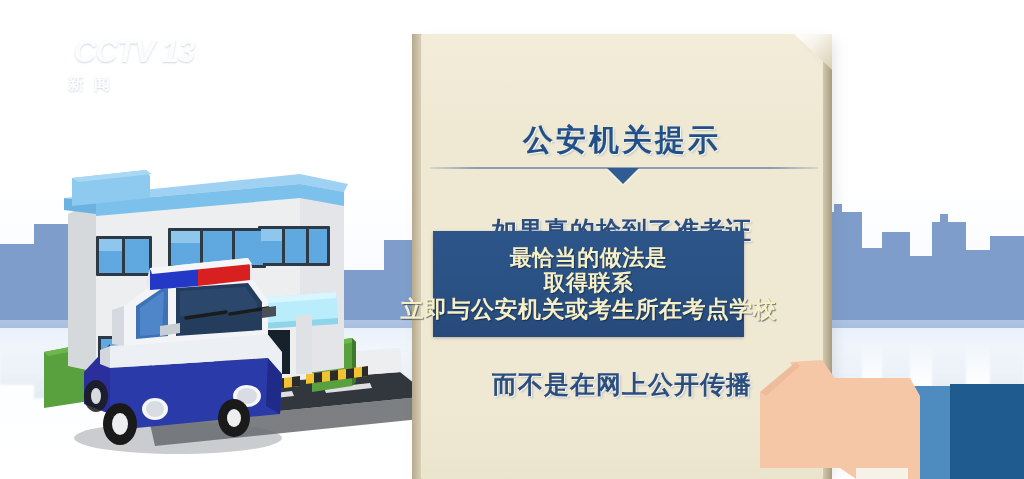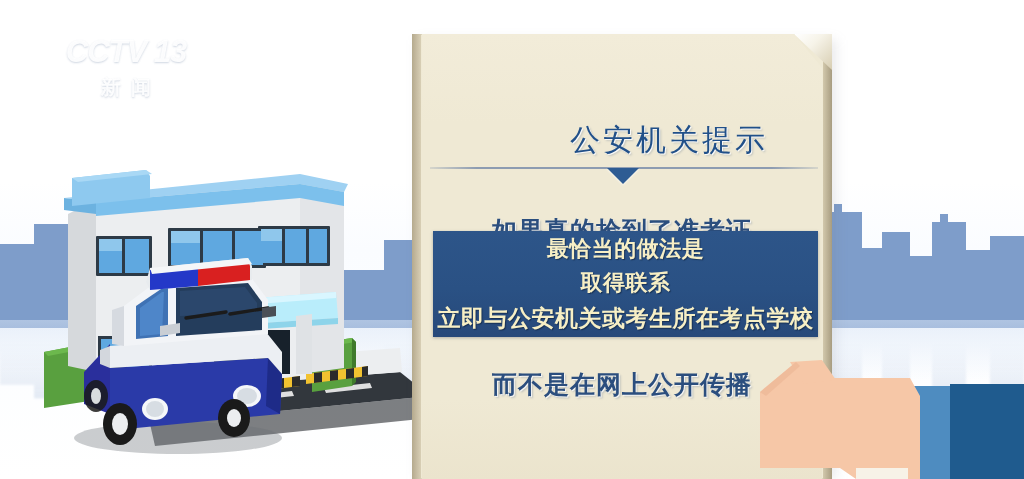--- a/index.html
+++ b/index.html
@@ -130,25 +130,24 @@
     width: 400px;
     height: 445px;
   }
   .headline {
     position: absolute;
     left: 0;
     top: 86px;
     width: 400px;
     text-align: center;
     font-size: 30px;
-    font-weight: normal;
+    font-weight: bold;
     letter-spacing: 3px;
     color: #215089;
     text-shadow: 1px 1px 0 rgba(255,255,255,.85), 2px 2px 2px rgba(90,110,140,.28);
-    padding-left: 47px;
   }
   .rule {
     position: absolute;
     left: 8px;
     top: 133px;
     width: 388px;
     height: 2px;
     background: linear-gradient(90deg, rgba(140,155,175,.25) 0%, #8d9cb1 12%, #8d9cb1 88%, rgba(140,155,175,.25) 100%);
   }
   .rule-arrow {
@@ -171,29 +170,29 @@
     font-size: 25px;
     font-weight: bold;
     letter-spacing: 1px;
     color: #2b4e7e;
     text-shadow: 1px 1px 0 rgba(255,255,255,.8), 2px 2px 2px rgba(90,110,140,.3);
   }
   .highlight-box {
     position: absolute;
     left: 11px;
     top: 197px;
-    width: 385px;
+    width: 311px;
     height: 106px;
     background: linear-gradient(180deg, #2d5589 0%, #2a5184 55%, #27497a 100%);
     box-shadow: 0 1px 3px rgba(60,70,90,.35);
     display: flex;
     flex-direction: column;
     align-items: center;
     justify-content: center;
-    gap: 10px;
+    gap: 1px;
   }
   .hl-line {
     color: #f7efc5;
     font-weight: bold;
     letter-spacing: .5px;
     text-shadow: 1px 1px 1px rgba(10,25,50,.55);
     line-height: 1.12;
     white-space: nowrap;
   }
   .hl-1 { font-size: 22px; }
@@ -218,21 +217,21 @@
     position: absolute;
     left: 760px;
     top: 340px;
     width: 264px;
     height: 139px;
   }
 
   
   .logo {
     position: absolute;
-    left: 50px;
+    left: 58px;
     top: 34px;
     width: 152px;
     height: 70px;
     opacity: .78;
   }
   .logo-text {
     position: absolute;
     left: 0;
     top: 0;
     width: 152px;
@@ -242,22 +241,22 @@
     font-style: italic;
     letter-spacing: -1px;
     color: rgba(255,255,255,.92);
     text-shadow: 0 1px 2px rgba(120,140,170,.45);
   }
   .logo-sub {
     position: absolute;
     left: 0;
     top: 40px;
     width: 152px;
-    text-align: center;
-    font-size: 20px;
+    text-align: left;
+    font-size: 16px;
     font-weight: bold;
     letter-spacing: 10px;
     text-indent: 10px;
     color: rgba(255,255,255,.92);
     text-shadow: 0 1px 2px rgba(120,140,170,.45);
   }
   .logo-bar {
     position: absolute;
     left: 4px;
     top: 37px;

